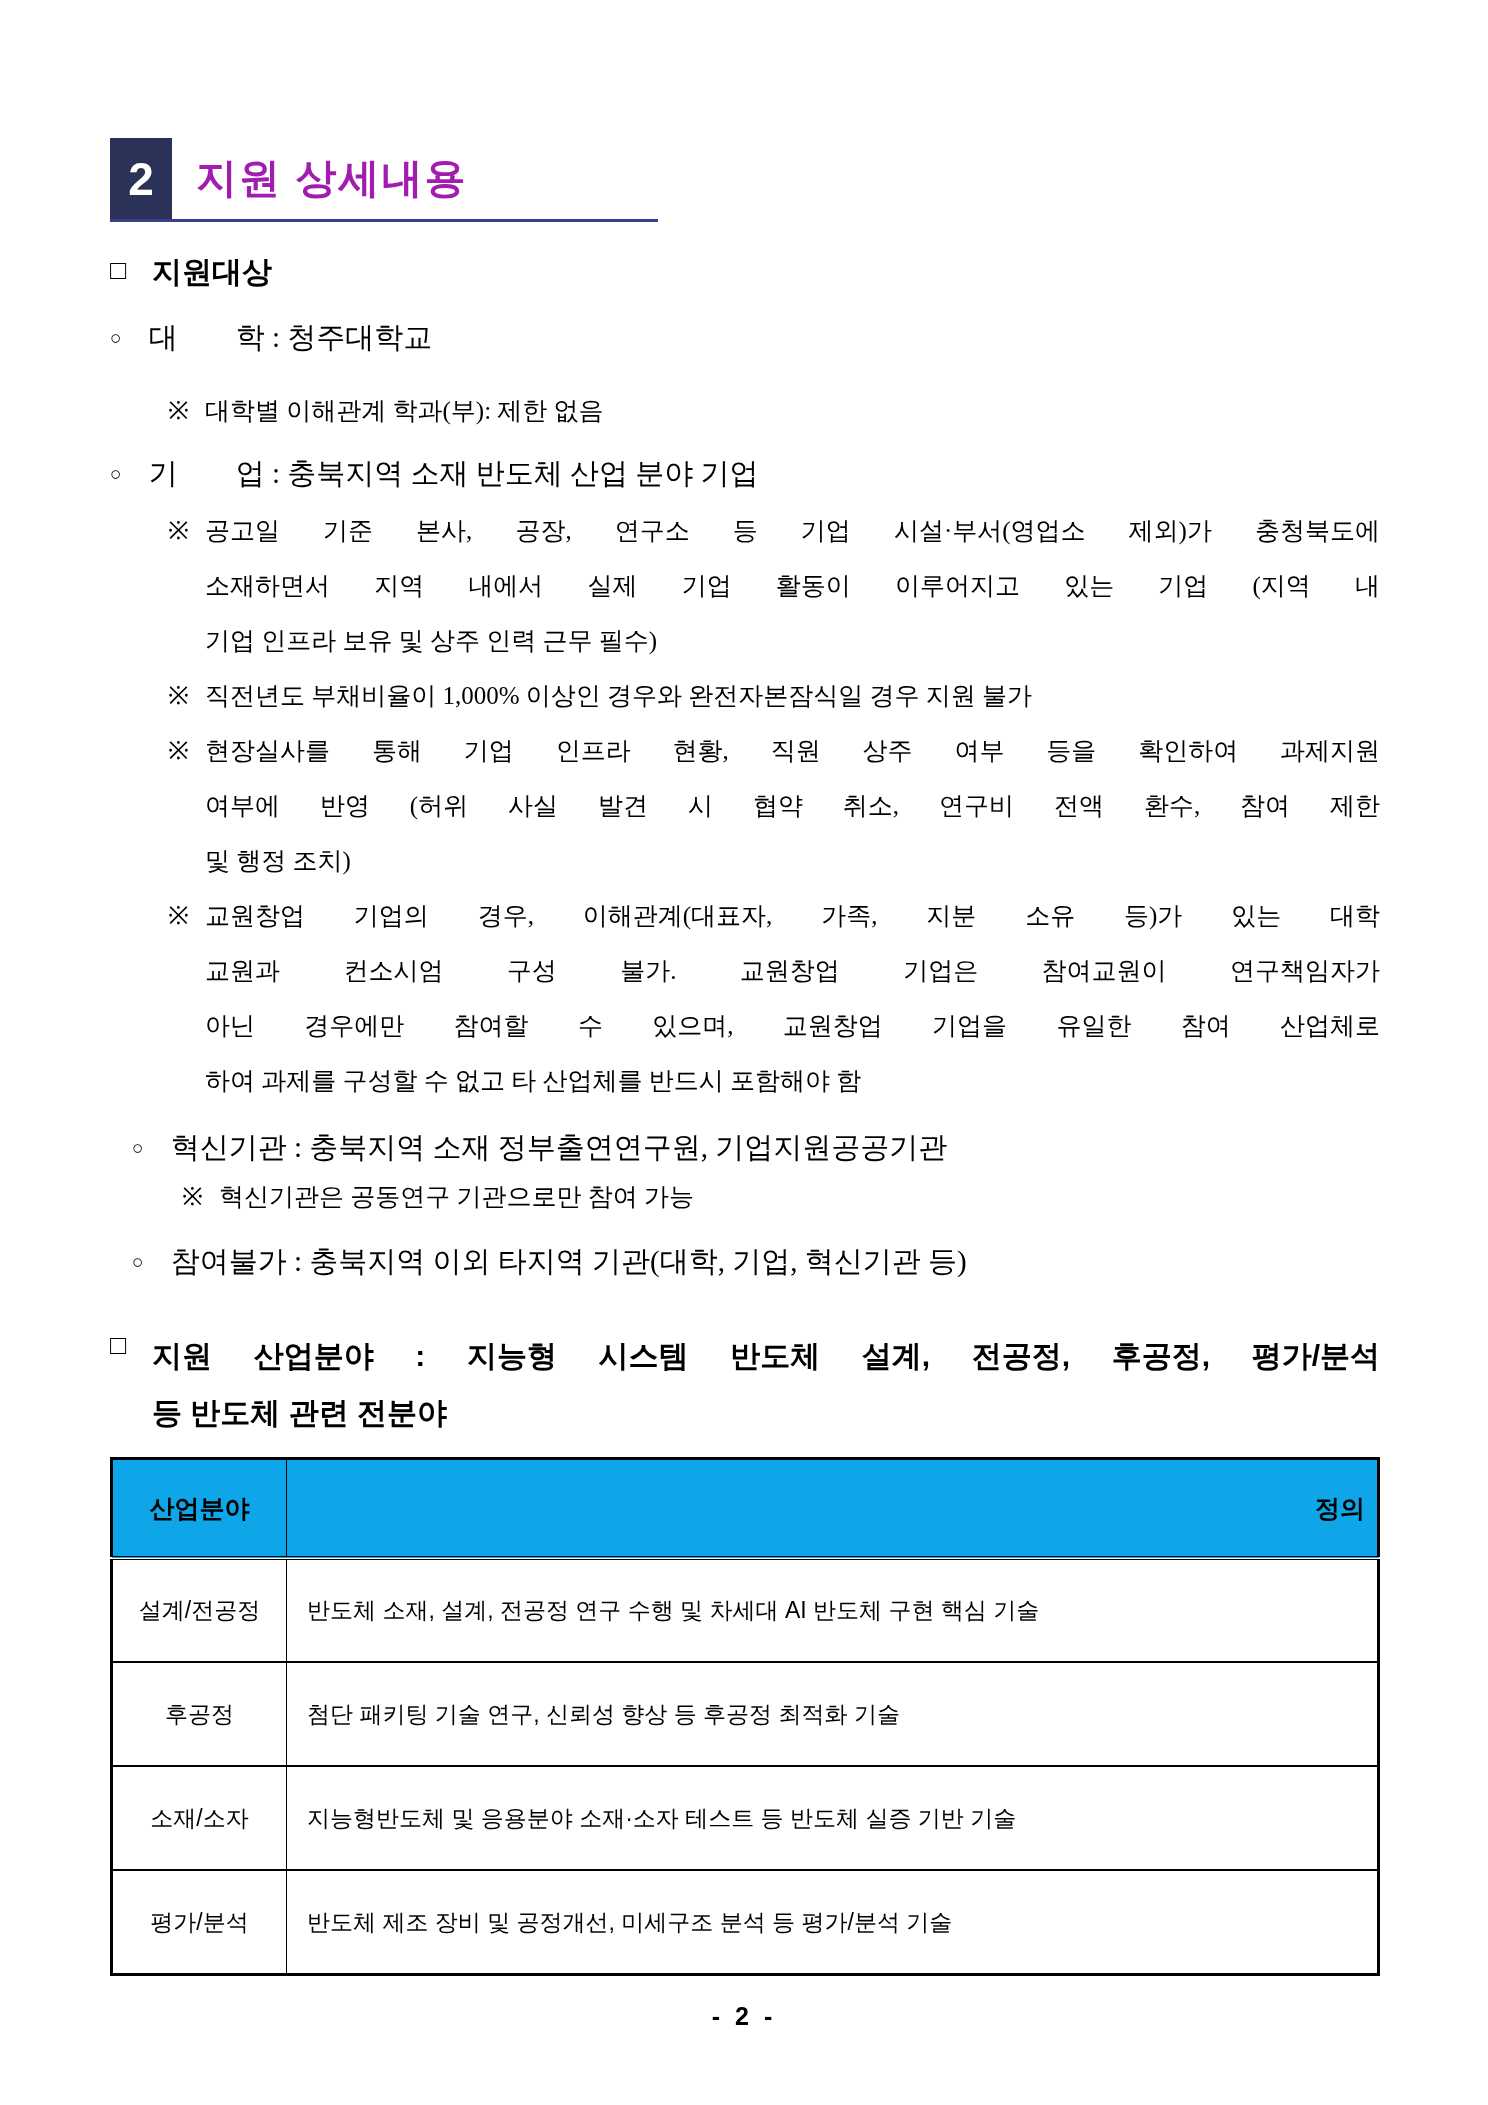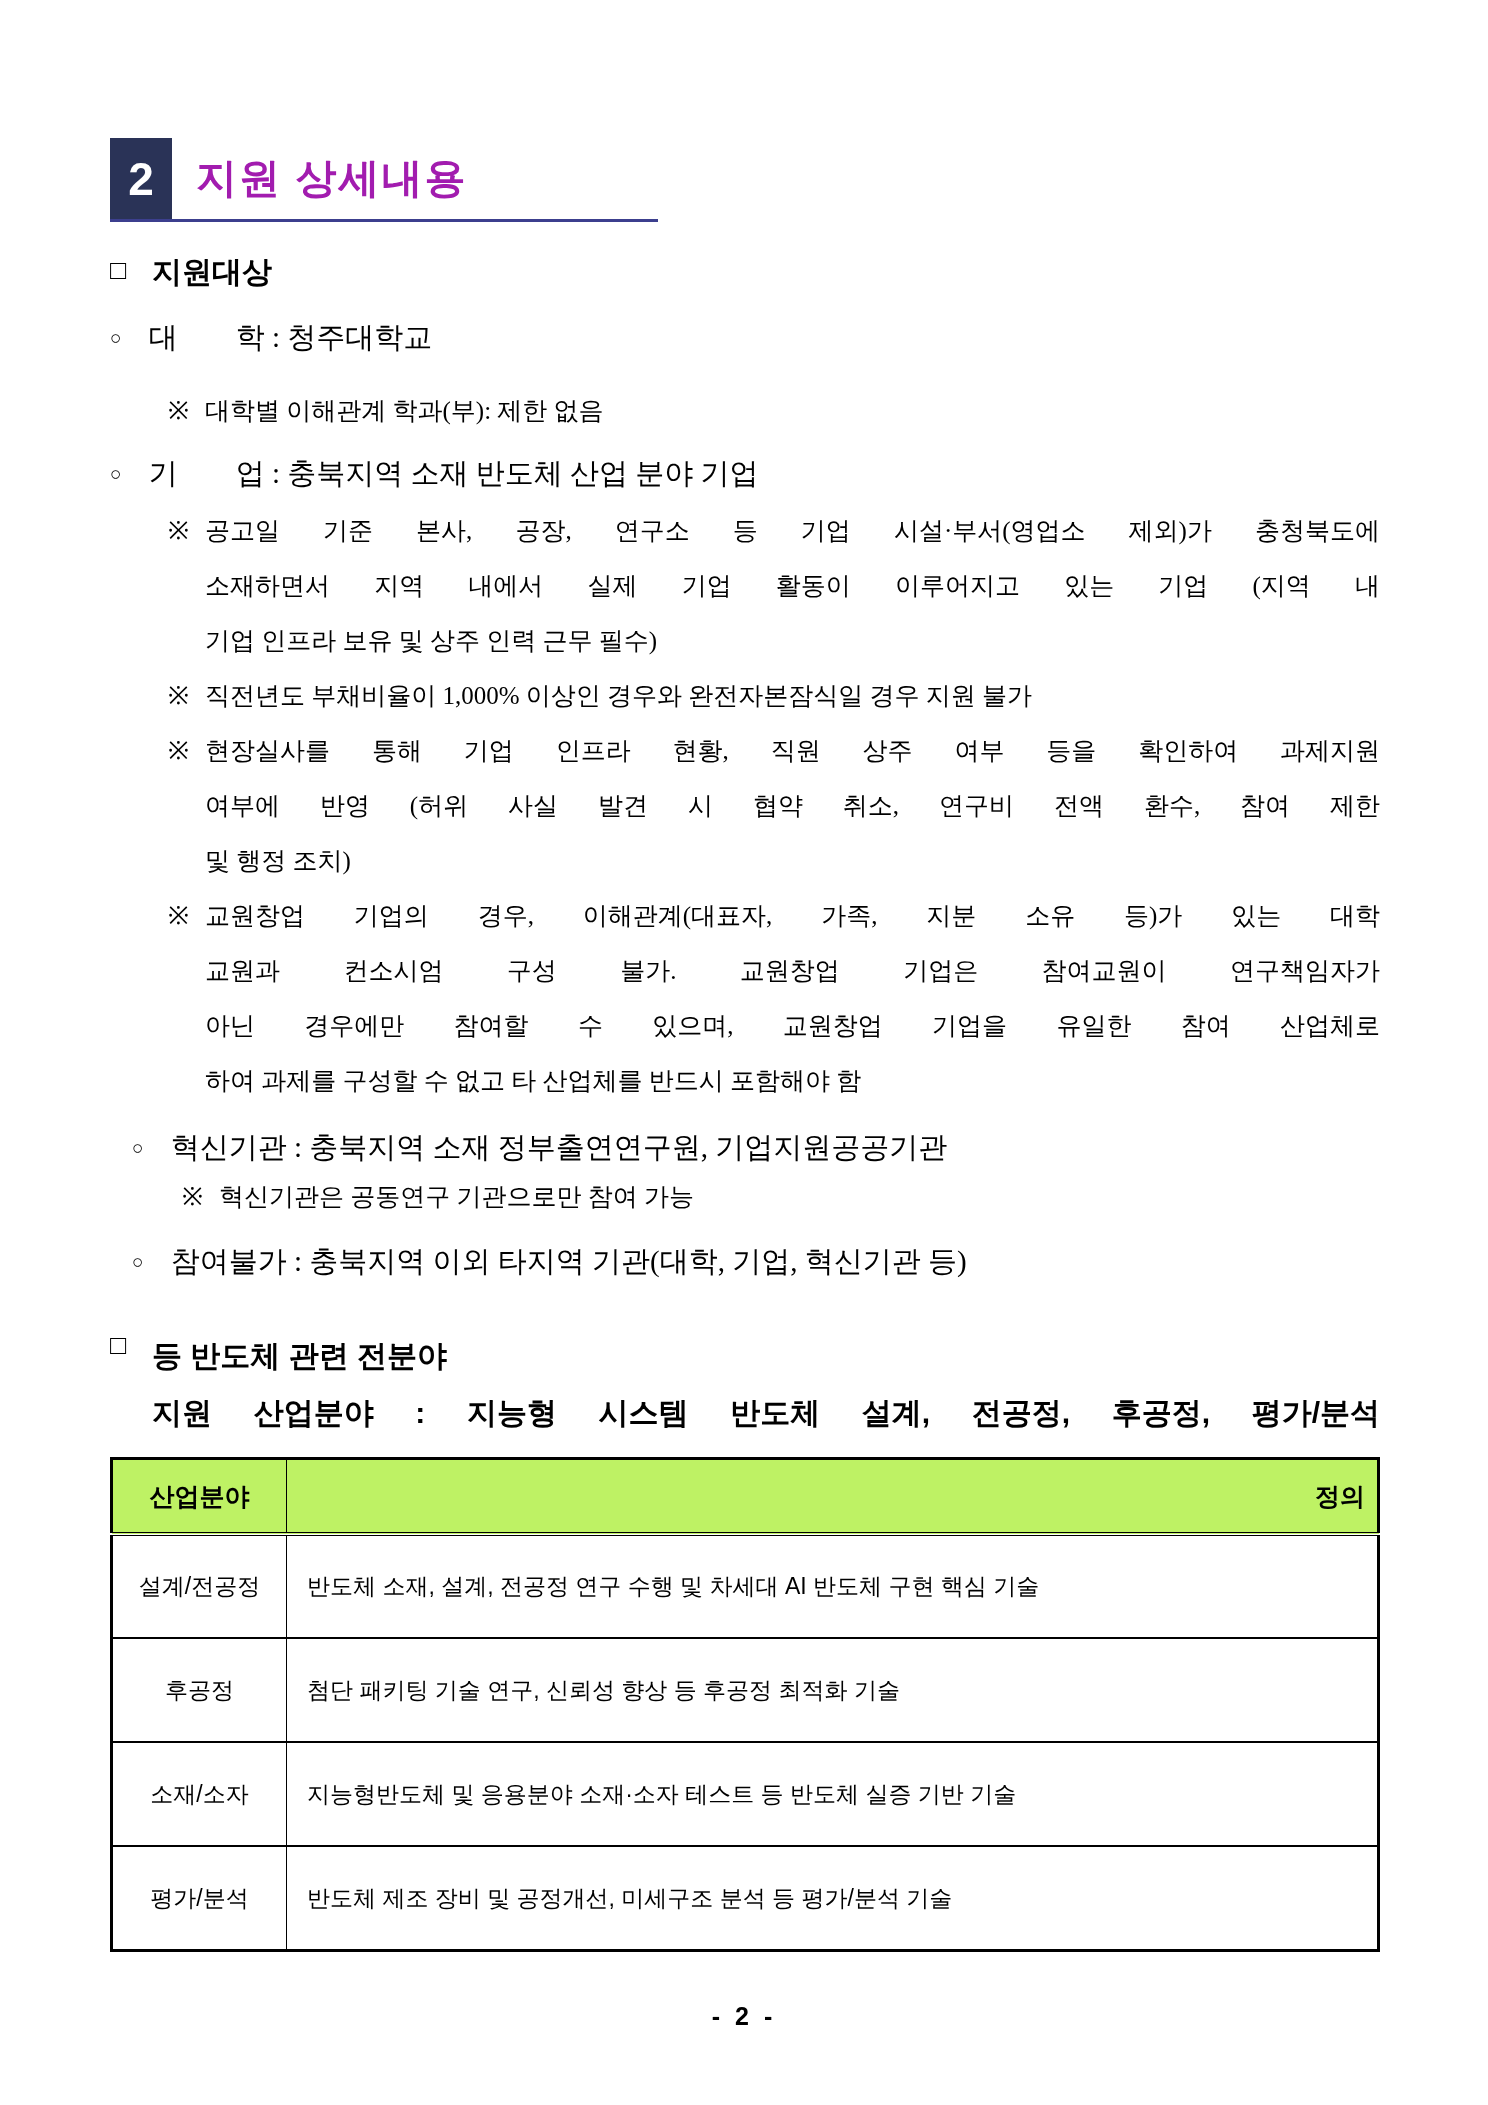--- a/index.html
+++ b/index.html
@@ -102,24 +102,24 @@
   .industry-table {
     width: 100%;
     margin-top: 16px;
     border-collapse: collapse;
     border: 3px solid #000000;
     font-family: "Liberation Sans", "DejaVu Sans", sans-serif;
     font-size: 23px;
     color: #000000;
   }
   .industry-table th {
-    background: #bef264;
+    background: #0ea5e9;
     font-weight: bold;
     font-size: 25px;
-    height: 76px;
+    height: 100px;
     text-align: center;
     border-bottom: 4px double #000000;
   }
   .industry-table td {
     height: 104px;
     border-top: 2px solid #000000;
   }
   .industry-table tbody tr:first-child td { border-top: none; }
   .col-field {
     width: 175px;
@@ -221,22 +221,22 @@
     <div class="note-line last">혁신기관은 공동연구 기관으로만 참여 가능</div>
   </div>
 
   <div class="item indent mt-16">
     <span class="bullet">○</span>
     <span>참여불가 : 충북지역 이외 타지역 기관(대학, 기업, 혁신기관 등)</span>
   </div>
 
   <div class="sect-heading mt-44">
     <span class="sq">□</span>
+    <div class="h2-line justify">지원 산업분야 : 지능형 시스템 반도체 설계, 전공정, 후공정, 평가/분석</div>
     <div class="h2-line">등 반도체 관련 전분야</div>
-    <div class="h2-line justify">지원 산업분야 : 지능형 시스템 반도체 설계, 전공정, 후공정, 평가/분석</div>
   </div>
 
   <table class="industry-table">
     <thead>
       <tr>
         <th class="col-field">산업분야</th>
         <th class="col-def" style="text-align:right; padding-left:0;">정의</th>
       </tr>
     </thead>
     <tbody>

